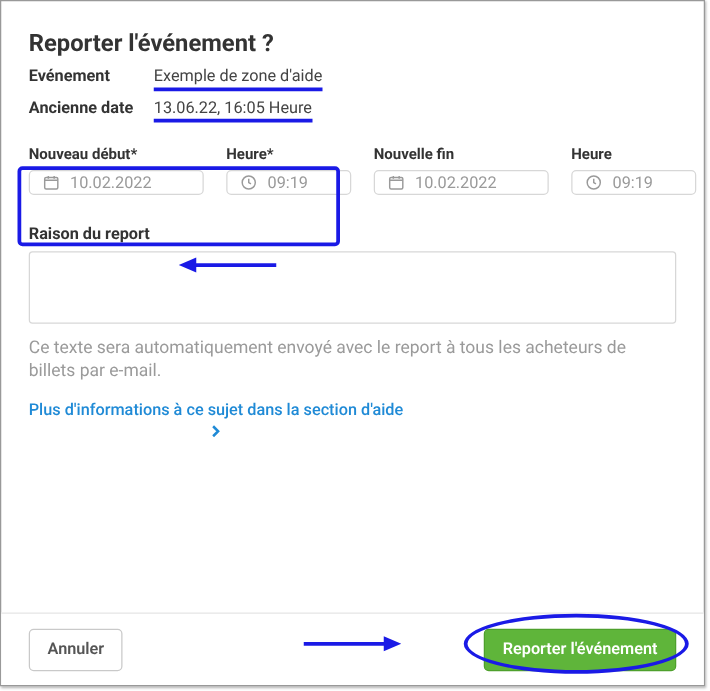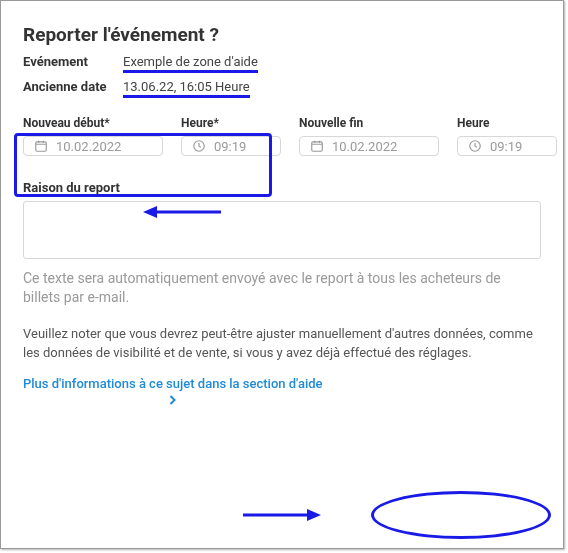--- a/index.html
+++ b/index.html
@@ -219,29 +219,36 @@
           <path d="M12 7v5l3 2"></path>
         </svg>
       <span>09:19</span>
     </div>
   </div>
 
   <div class="section-label">Raison du report</div>
   <textarea class="reason-box" style=""></textarea>
   <div class="helper">Ce texte sera automatiquement envoyé avec le report à tous les acheteurs de billets par e-mail.</div>
 
-  <div class="para">Veuillez noter que vous devrez peut-être ajuster manuellement d'autres données, comme les données de visibilité et de vente, si vous y avez déjà effectué des réglages.</div>
 
   <a href="#" class="help-link">
     <span>Plus d'informations à ce sujet dans la section d'aide</span>
     <svg width="7" height="10" viewBox="0 0 7 10" fill="none" stroke="#1f8ad6" stroke-width="2">
         <path d="M1.5 1l4 4-4 4"></path>
       </svg>
   </a>
 
+  <div class="footer">
+    <div class="btn btn-secondary">
+      <span>Annuler</span>
+    </div>
+    <div class="btn btn-primary">
+      <span>Reporter l'événement</span>
+    </div>
+  </div>
 
   
   <div class="highlight-box hl1"></div>
 
   <svg class="arrow" style="left:142px; top:203px;" width="80" height="16" viewBox="0 0 80 16">
     <line x1="78" y1="8" x2="10" y2="8" stroke="#1a1ae6" stroke-width="3"></line>
     <polygon points="0,8 14,2 14,14" fill="#1a1ae6"></polygon>
   </svg>
 
   <svg class="arrow" style="left:240px; top:506px;" width="80" height="16" viewBox="0 0 80 16">

